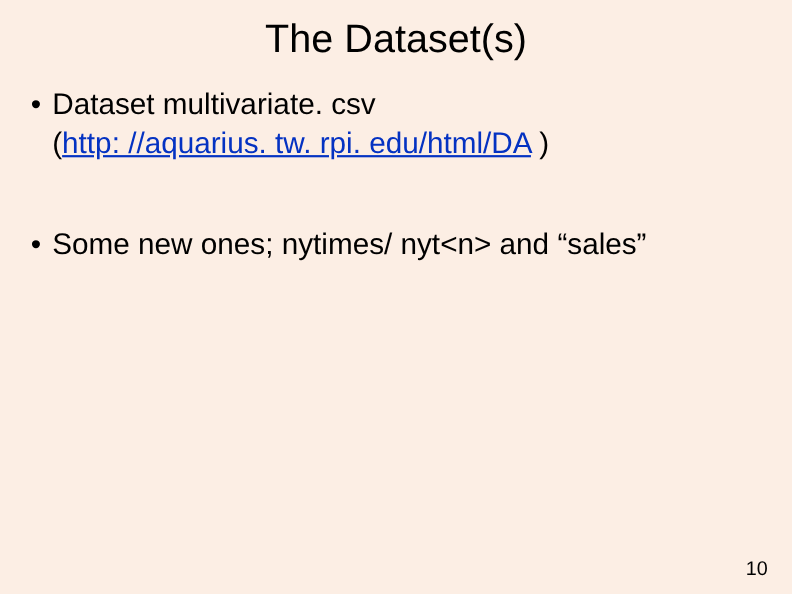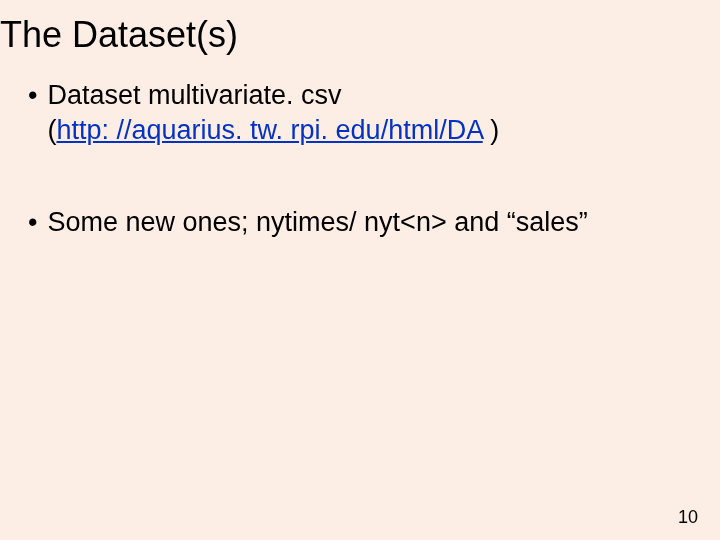--- a/index.html
+++ b/index.html
@@ -13,20 +13,21 @@
       position: relative;
       box-sizing: border-box;
     }
     .slide {
       width: 100%;
       height: 100%;
       position: relative;
       box-sizing: border-box;
     }
     .title {
+      text-align: center;
       font-size: 36px;
       padding-top: 14px;
       font-weight: normal;
     }
     .content {
       padding-left: 28px;
       padding-right: 28px;
       font-size: 27px;
       line-height: 1.28;
     }

